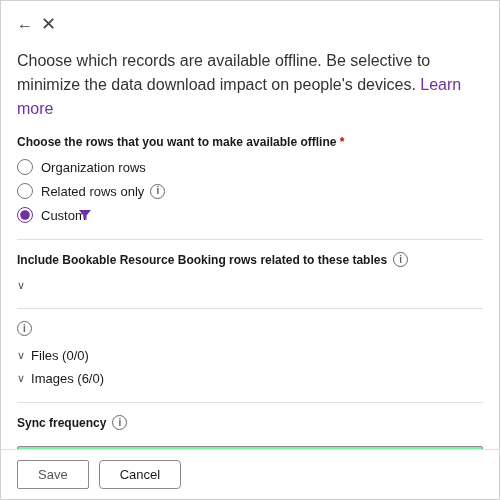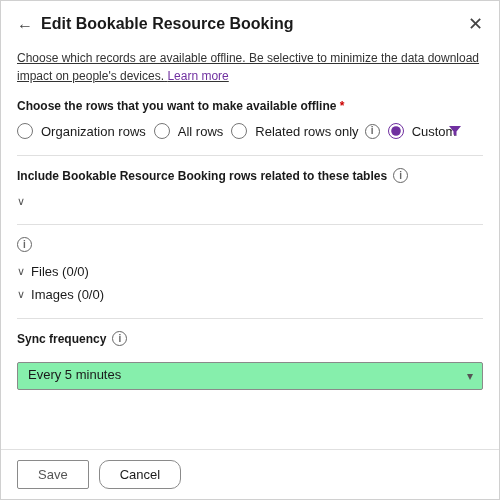--- a/index.html
+++ b/index.html
@@ -51,42 +51,41 @@
       font-size: 18px;
       padding: 0;
       line-height: 1;
     }
     .dialog-body {
       flex: 1;
       overflow-y: auto;
       padding: 8px 16px 16px 16px;
     }
     .description {
-      font-size: 12px;
+      font-size: 16px;
       color: #333;
       line-height: 1.5;
       margin-bottom: 14px;
-      text-decoration: underline;
     }
     .learn-more {
       color: #7030a0;
       text-decoration: none;
     }
     .section-label {
       font-size: 12px;
       font-weight: 700;
       color: #1a1a1a;
       margin-bottom: 10px;
     }
     .required-star {
       color: #c00;
     }
     .radio-group {
       display: flex;
-      flex-direction: row;
+      flex-direction: column;
       gap: 8px;
       margin-bottom: 16px;
     }
     .radio-item {
       display: flex;
       align-items: center;
       gap: 8px;
       cursor: pointer;
     }
     .radio-input {
@@ -197,56 +196,51 @@
       border: 1px solid #8a8a8a;
       border-radius: 2px;
       padding: 6px 20px;
       font-size: 13px;
       color: #555;
       cursor: pointer;
     }
     .btn-cancel {
       background: #fff;
       border: 1px solid #8a8a8a;
-      border-radius: 10px;
+      border-radius: 4px;
       padding: 6px 20px;
       font-size: 13px;
       color: #1a1a1a;
       cursor: pointer;
     }
   </style>
 </head>
 <body>
 
 <div class="dialog">
   <div class="dialog-header">
     <button class="back-btn">←</button>
-    <span class="dialog-title">Edit Bookable Resource Booking</span>
     <button class="close-btn">✕</button>
   </div>
 
   <div class="dialog-body">
     <p class="description">
       <span>Choose which records are available offline. Be selective to minimize the data download impact on people's devices.</span>
       <a class="learn-more" href="#">Learn more</a>
     </p>
 
     <div class="section-label">
       <span>Choose the rows that you want to make available offline</span>
       <span class="required-star">*</span>
     </div>
 
     <div class="radio-group">
       <label class="radio-item">
         <input type="radio" class="radio-input" name="row-type" style="">
         <span class="radio-label">Organization rows</span>
-      </label>
-      <label class="radio-item">
-        <input type="radio" class="radio-input" name="row-type" style="">
-        <span class="radio-label">All rows</span>
       </label>
       <label class="radio-item">
         <input type="radio" class="radio-input" name="row-type" style="">
         <span class="radio-label">
           <span>Related rows only</span>
           <span class="info-icon">i</span>
         </span>
       </label>
       <label class="radio-item">
         <input type="radio" class="radio-input" name="row-type" checked="" style="">
@@ -277,21 +271,21 @@
     <div class="section-block">
       <div class="section-block-title">
         <span class="info-icon">i</span>
       </div>
       <div class="collapsible-item">
         <span class="chevron">∨</span>
         <span>Files (0/0)</span>
       </div>
       <div class="collapsible-item">
         <span class="chevron">∨</span>
-        <span>Images (0/0)</span>
+        <span>Images (6/0)</span>
       </div>
     </div>
 
     <hr class="divider">
 
     <div class="sync-section">
       <div class="sync-label">
         <span>Sync frequency</span>
         <span class="info-icon">i</span>
       </div>

